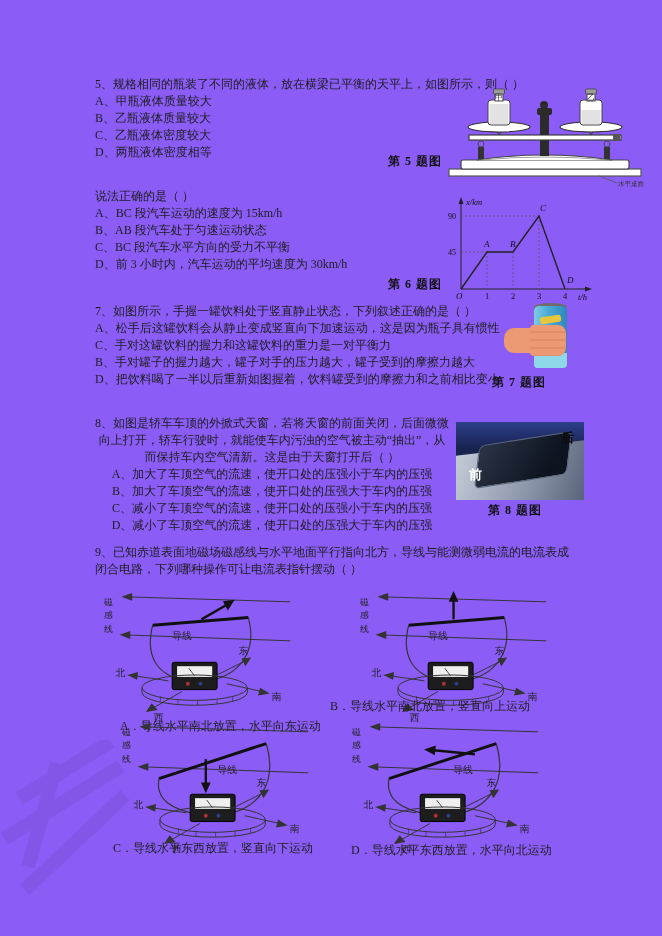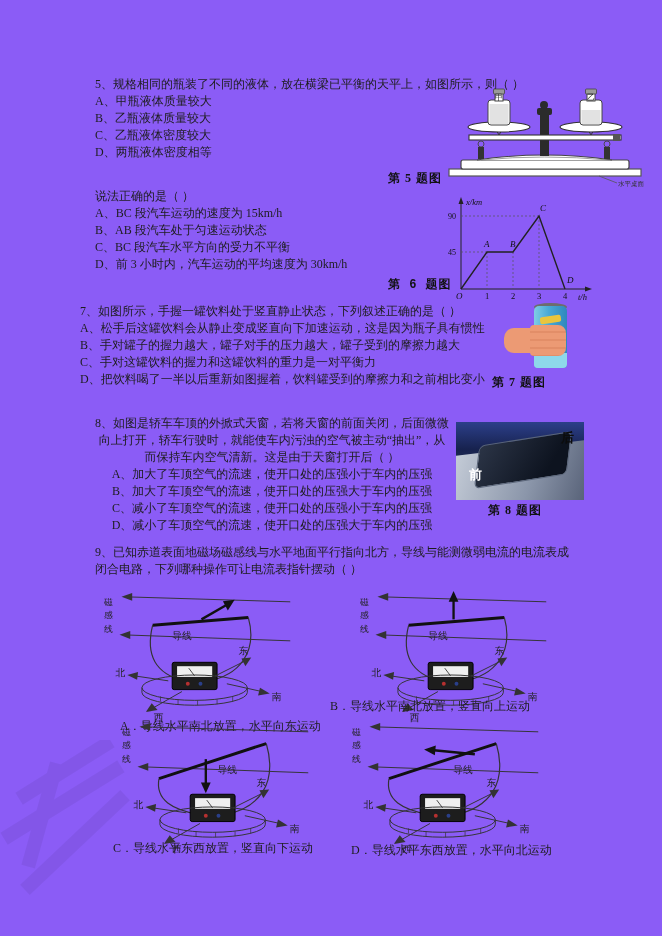--- a/index.html
+++ b/index.html
@@ -44,21 +44,21 @@
 
 <div class="page">
 
   <div class="q" style="left:95px;top:76px;">
     <div class="line">5、规格相同的瓶装了不同的液体，放在横梁已平衡的天平上，如图所示，则（ ）</div>
     <div class="line">A、甲瓶液体质量较大</div>
     <div class="line">B、乙瓶液体质量较大</div>
     <div class="line">C、乙瓶液体密度较大</div>
     <div class="line">D、两瓶液体密度相等</div>
   </div>
-  <div class="caption" style="left:388px;top:170px;">第 5 题图</div>
+  <div class="caption" style="left:388px;top:153px;">第 5 题图</div>
 
   <div class="fig" style="left:447px;top:84px;">
     <svg width="200" height="106" viewBox="0 0 200 106">
 
       <rect x="2" y="85" width="192" height="7" fill="#fff" stroke="#555" stroke-width="1.2"></rect>
       <line x1="152" y1="92" x2="170" y2="99" stroke="#555" stroke-width="0.8"></line>
       <text x="171" y="102" font-size="6.5" fill="#333">水平桌面</text>
 
       <rect x="14" y="76" width="168" height="9" rx="2" fill="#fff" stroke="#444" stroke-width="1.2"></rect>
       <path d="M30,76 Q97,66 165,76" fill="#fff" stroke="#444" stroke-width="1.1"></path>
@@ -101,21 +101,21 @@
     </svg>
   </div>
 
   <div class="q" style="left:95px;top:188px;">
     <div class="line">说法正确的是（ ）</div>
     <div class="line">A、BC 段汽车运动的速度为 15km/h</div>
     <div class="line">B、AB 段汽车处于匀速运动状态</div>
     <div class="line">C、BC 段汽车水平方向的受力不平衡</div>
     <div class="line">D、前 3 小时内，汽车运动的平均速度为 30km/h</div>
   </div>
-  <div class="caption" style="left:388px;top:276px;font-family:Liberation Mono, monospace;">第 6 题图</div>
+  <div class="caption" style="left:388px;top:276px;">第 6 题图</div>
 
   <div class="fig" style="left:443px;top:194px;">
     <svg width="152" height="108" viewBox="0 0 152 108">
 
       <line x1="18" y1="95" x2="18" y2="6" stroke="#222" stroke-width="1"></line>
       <polygon points="18,3 15.5,10 20.5,10" fill="#222"></polygon>
       <line x1="18" y1="95" x2="146" y2="95" stroke="#222" stroke-width="1"></line>
       <polygon points="149,95 142,92.5 142,97.5" fill="#222"></polygon>
       <text x="23" y="11" font-size="8.5" font-style="italic" fill="#111">x/km</text>
       <text x="135" y="106" font-size="8.5" font-style="italic" fill="#111">t/h</text>
@@ -136,25 +136,25 @@
       <text x="96" y="105" font-size="8.5" text-anchor="middle" fill="#111">3</text>
       <text x="122" y="105" font-size="8.5" text-anchor="middle" fill="#111">4</text>
 
       <text x="41" y="53" font-size="9" font-style="italic" fill="#111">A</text>
       <text x="67" y="53" font-size="9" font-style="italic" fill="#111">B</text>
       <text x="97" y="17" font-size="9" font-style="italic" fill="#111">C</text>
       <text x="124" y="89" font-size="9" font-style="italic" fill="#111">D</text>
     </svg>
   </div>
 
-  <div class="q" style="left:80px;top:303px;">
+  <div class="q" style="left:95px;top:303px;">
     <div class="line">7、如图所示，手握一罐饮料处于竖直静止状态，下列叙述正确的是（ ）</div>
     <div class="line">A、松手后这罐饮料会从静止变成竖直向下加速运动，这是因为瓶子具有惯性</div>
+    <div class="line">C、手对这罐饮料的握力和这罐饮料的重力是一对平衡力</div>
     <div class="line">B、手对罐子的握力越大，罐子对手的压力越大，罐子受到的摩擦力越大</div>
-    <div class="line">C、手对这罐饮料的握力和这罐饮料的重力是一对平衡力</div>
     <div class="line">D、把饮料喝了一半以后重新如图握着，饮料罐受到的摩擦力和之前相比变小</div>
   </div>
   <div class="caption" style="left:492px;top:374px;">第 7 题图</div>
 
   <div class="canfig" style="left:504px;top:303px;">
     <div class="can-lid"></div>
     <div class="can-body"></div>
     <div class="can-band"></div>
     <div class="can-stripe"></div>
     <div class="hand-palm"></div>

